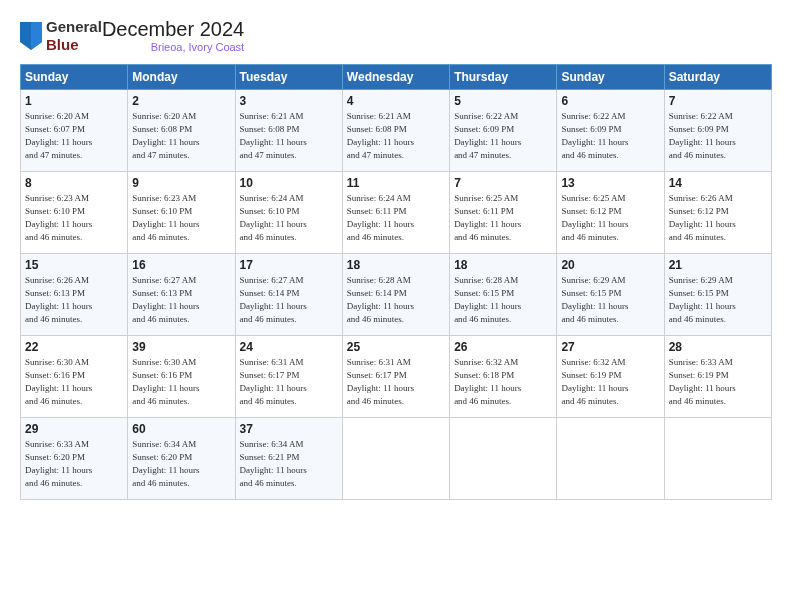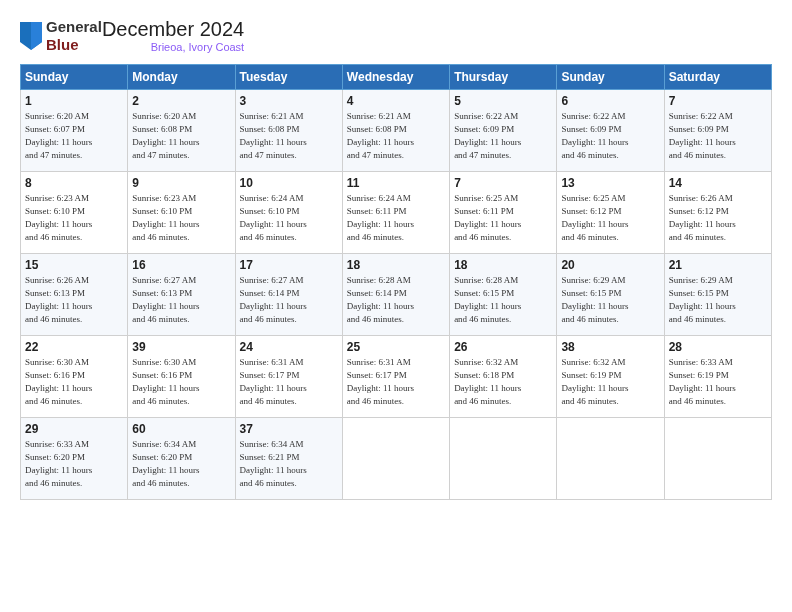--- a/index.html
+++ b/index.html
@@ -235,21 +235,21 @@
           </td>
           <td>
             <span class="day-num">25</span>
 <div class="day-info">Sunrise: 6:31 AM<br>Sunset: 6:17 PM<br>Daylight: 11 hours<br>and 46 minutes.</div>
           </td>
           <td>
             <span class="day-num">26</span>
 <div class="day-info">Sunrise: 6:32 AM<br>Sunset: 6:18 PM<br>Daylight: 11 hours<br>and 46 minutes.</div>
           </td>
           <td>
-            <span class="day-num">38</span>
+            <span class="day-num">27</span>
 <div class="day-info">Sunrise: 6:32 AM<br>Sunset: 6:19 PM<br>Daylight: 11 hours<br>and 46 minutes.</div>
           </td>
           <td>
             <span class="day-num">28</span>
 <div class="day-info">Sunrise: 6:33 AM<br>Sunset: 6:19 PM<br>Daylight: 11 hours<br>and 46 minutes.</div>
           </td>
         </tr>
         <tr>
           <td>
             <span class="day-num">29</span>

